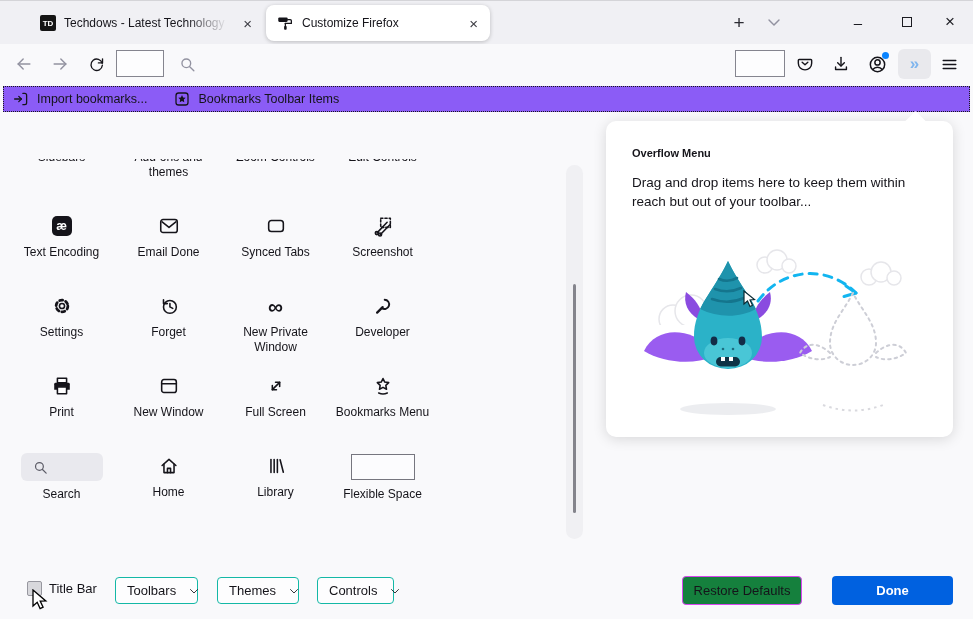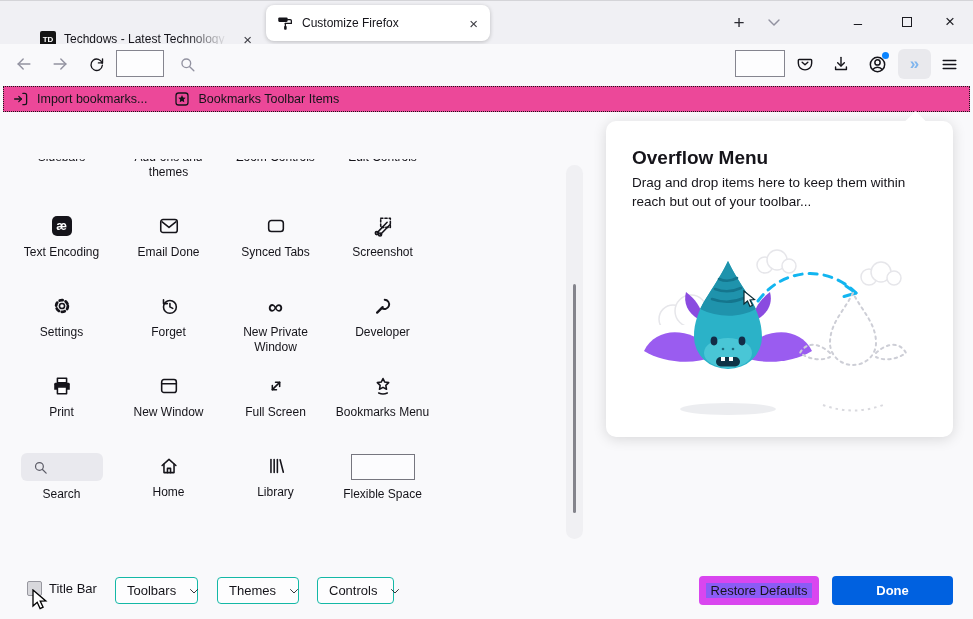--- a/index.html
+++ b/index.html
@@ -6,21 +6,21 @@
   html,body { width:973px; height:619px; }
   body {
     font-family:"Liberation Sans", sans-serif;
     color:#15141a; background:#f9f9fb;
     position:relative; overflow:hidden; font-size:13px;
   }
   
   .tabbar { position:absolute; left:0; top:0; width:973px; height:44px;
             background:#f0f0f4; border-top:1px solid #d4d4d8; }
   .tab { position:absolute; display:flex; align-items:center; gap:8px; }
-  .tab-inactive { left:34px; top:22px; width:226px; height:32px; padding:0 6px;text-align:center; }
+  .tab-inactive { left:34px; top:6px; width:226px; height:32px; padding:0 6px;text-align:center; }
   .tab-active { left:266px; top:4px; width:224px; height:36px; padding:0 10px;
                 background:#fff; border-radius:8px; box-shadow:0 1px 4px rgba(0,0,0,.22); }
   .favicon { width:16px; height:16px; min-width:16px; background:#141414; color:#fff;
              font-size:8px; font-weight:bold; display:flex; align-items:center;
              justify-content:center; border-radius:2px; }
   .tab-title { font-size:12px; white-space:nowrap; overflow:hidden; flex:1; }
   .fade { mask-image:linear-gradient(to right,#000 72%,transparent 97%);
           -webkit-mask-image:linear-gradient(to right,#000 72%,transparent 97%); }
   .tab-close { font-size:15px; color:#3c3c43; line-height:1; padding:0 2px; }
   .newtab { position:absolute; left:726px; top:9px; width:26px; height:26px;
@@ -44,21 +44,21 @@
   .slot-right { left:735px; top:50px; width:50px; height:27px; }
   .slotbox { top:6px; }
   .acct-badge { position:absolute; right:3px; top:2px; width:7px; height:7px;
                 border-radius:50%; background:#0a84ff; }
   .overflowbtn { position:absolute; left:898px; top:5px; width:33px; height:30px;
                  background:#e9e9ed; border-radius:6px; display:flex; align-items:center;
                  justify-content:center; color:#7fb5ee; font-size:17px; font-weight:bold; }
   
   .bmbar { position:absolute; left:3px; top:86px; width:967px; height:26px;
            border:1px dotted #1a1a1a; display:flex; align-items:center; gap:26px;
-           padding:0 8px; background:#ec4899; }
+           padding:0 8px; background:#8b5cf6; }
   .bmitem { display:flex; align-items:center; gap:7px; font-size:12.5px; }
   
   .content { position:absolute; left:0; top:113px; width:973px; height:457px; background:#f9f9fb; }
   .heading { position:absolute; left:16px; top:22px; font-size:14px; font-weight:bold; }
   .palette { position:absolute; left:8px; top:39px; width:540px; display:grid;
              grid-template-columns:repeat(4,107px); grid-template-rows:52px 80px 80px 80px 84px; }
   .pcell { display:flex; flex-direction:column; align-items:center; padding-top:7px; }
   .pic { height:30px; display:flex; align-items:center; justify-content:center; margin-bottom:4px; }
   .plab { font-size:12px; line-height:15px; text-align:center; max-width:102px; }
   .clipwrap { height:6px; overflow:hidden; display:block; }
@@ -72,36 +72,36 @@
   
   .sbtrack { position:absolute; left:566px; top:52px; width:17px; height:374px;
              background:#f0f0f3; border-radius:9px; }
   .sbthumb { position:absolute; left:7px; top:119px; width:3px; height:229px;
              background:#84848c; border-radius:2px; }
   
   .card { position:absolute; left:606px; top:8px; width:347px; height:316px;
           background:#fff; border-radius:10px; box-shadow:0 2px 14px rgba(0,0,0,.14); }
   .card-tail { position:absolute; left:302px; top:-7px; width:15px; height:15px;
                background:#fff; transform:rotate(45deg); }
-  .card-title { position:absolute; left:26px; top:26px; font-size:19px; font-weight:bold; }
+  .card-title { position:absolute; left:26px; top:26px; font-size:11px; font-weight:bold; }
   .card-desc { position:absolute; left:26px; top:52px; width:292px; font-size:13.5px; line-height:19px; }
   .illus { position:absolute; left:12px; top:120px; }
   
   .footer { position:absolute; left:0; top:570px; width:973px; height:49px; background:#f9f9fb; }
   .chk { position:absolute; left:27px; top:11px; width:15px; height:15px;
          background:#d8d8dc; border:1px solid #97979f; border-radius:2px; }
   .chklab { position:absolute; left:49px; top:11px; font-size:13px; }
   .drop { position:absolute; top:7px; height:27px; border:1px solid #14b8a6; border-radius:4px;
           background:#fdfdfe; display:flex; align-items:center; gap:12px; padding:0 11px; font-size:13px; }
   .drop1 { left:115px; width:83px; }
   .drop2 { left:217px; width:82px; }
   .drop3 { left:317px; width:77px; }
   .btn { position:absolute; top:6px; height:29px; border-radius:4px; display:flex;
          align-items:center; justify-content:center; font-size:13px; }
-  .btn-restore { left:699px; width:120px; background:#8b5cf6; border:7px solid #d946ef; }
+  .btn-restore { left:682px; width:120px; background:#15803d; border:1px solid #d946ef; }
   .btn-done { left:832px; width:121px; background:#0061e0; color:#fff; font-weight:bold; }
   .cursor { position:absolute; z-index:50; }
 </style>
 </head>
 <body>
 
 <div id="app">
 
   <header class="tabbar">
     <div class="tab tab-inactive">

